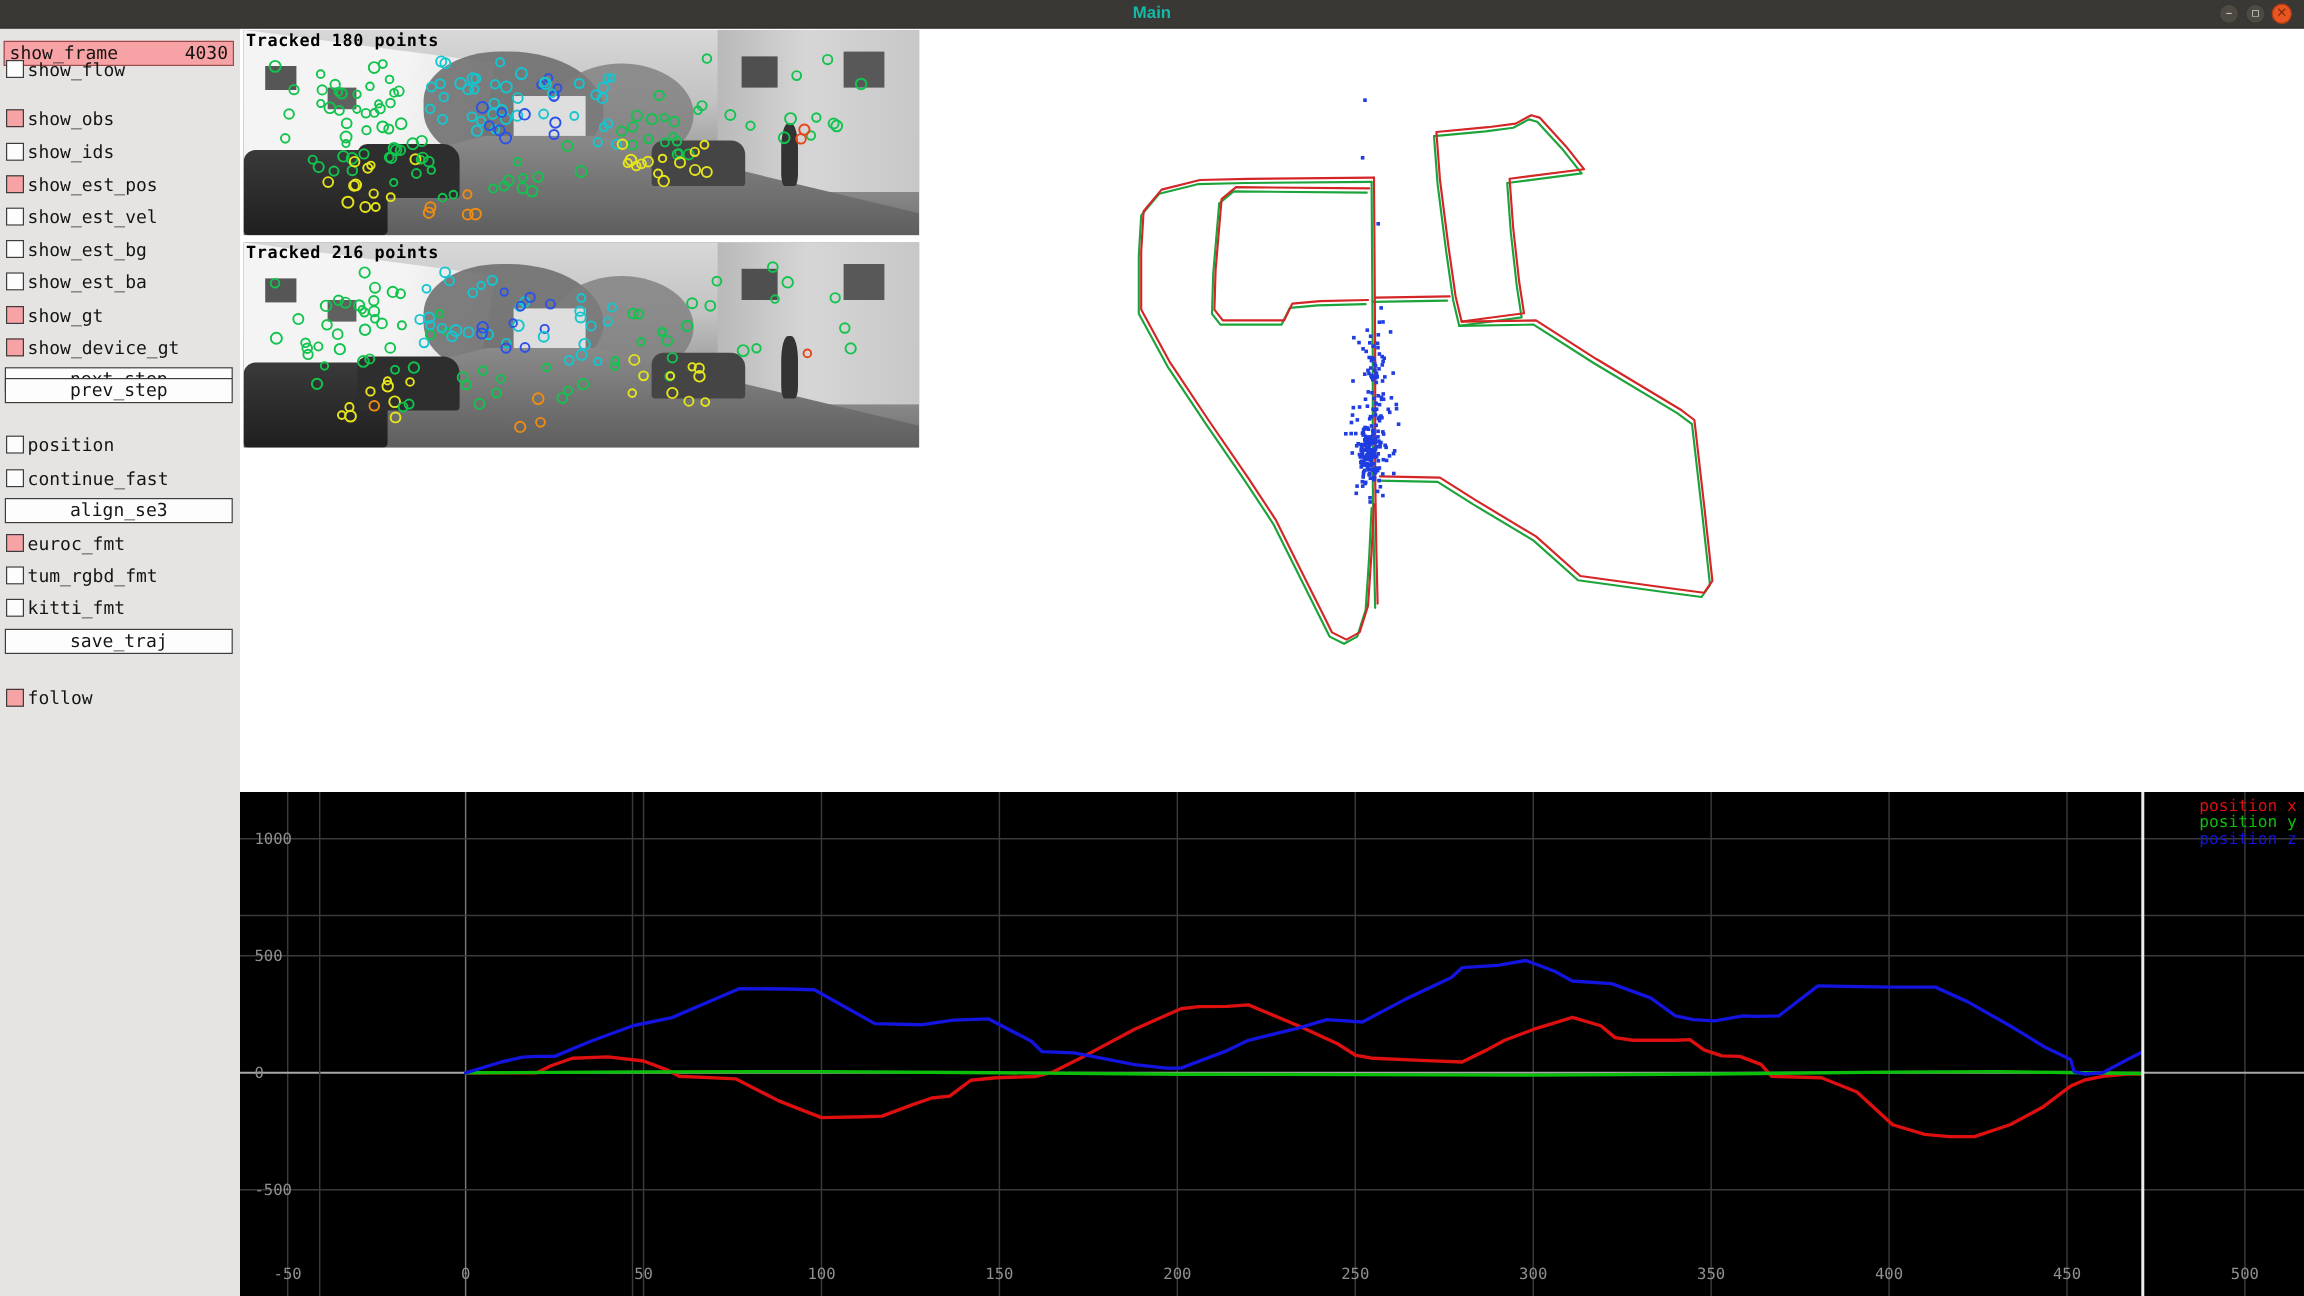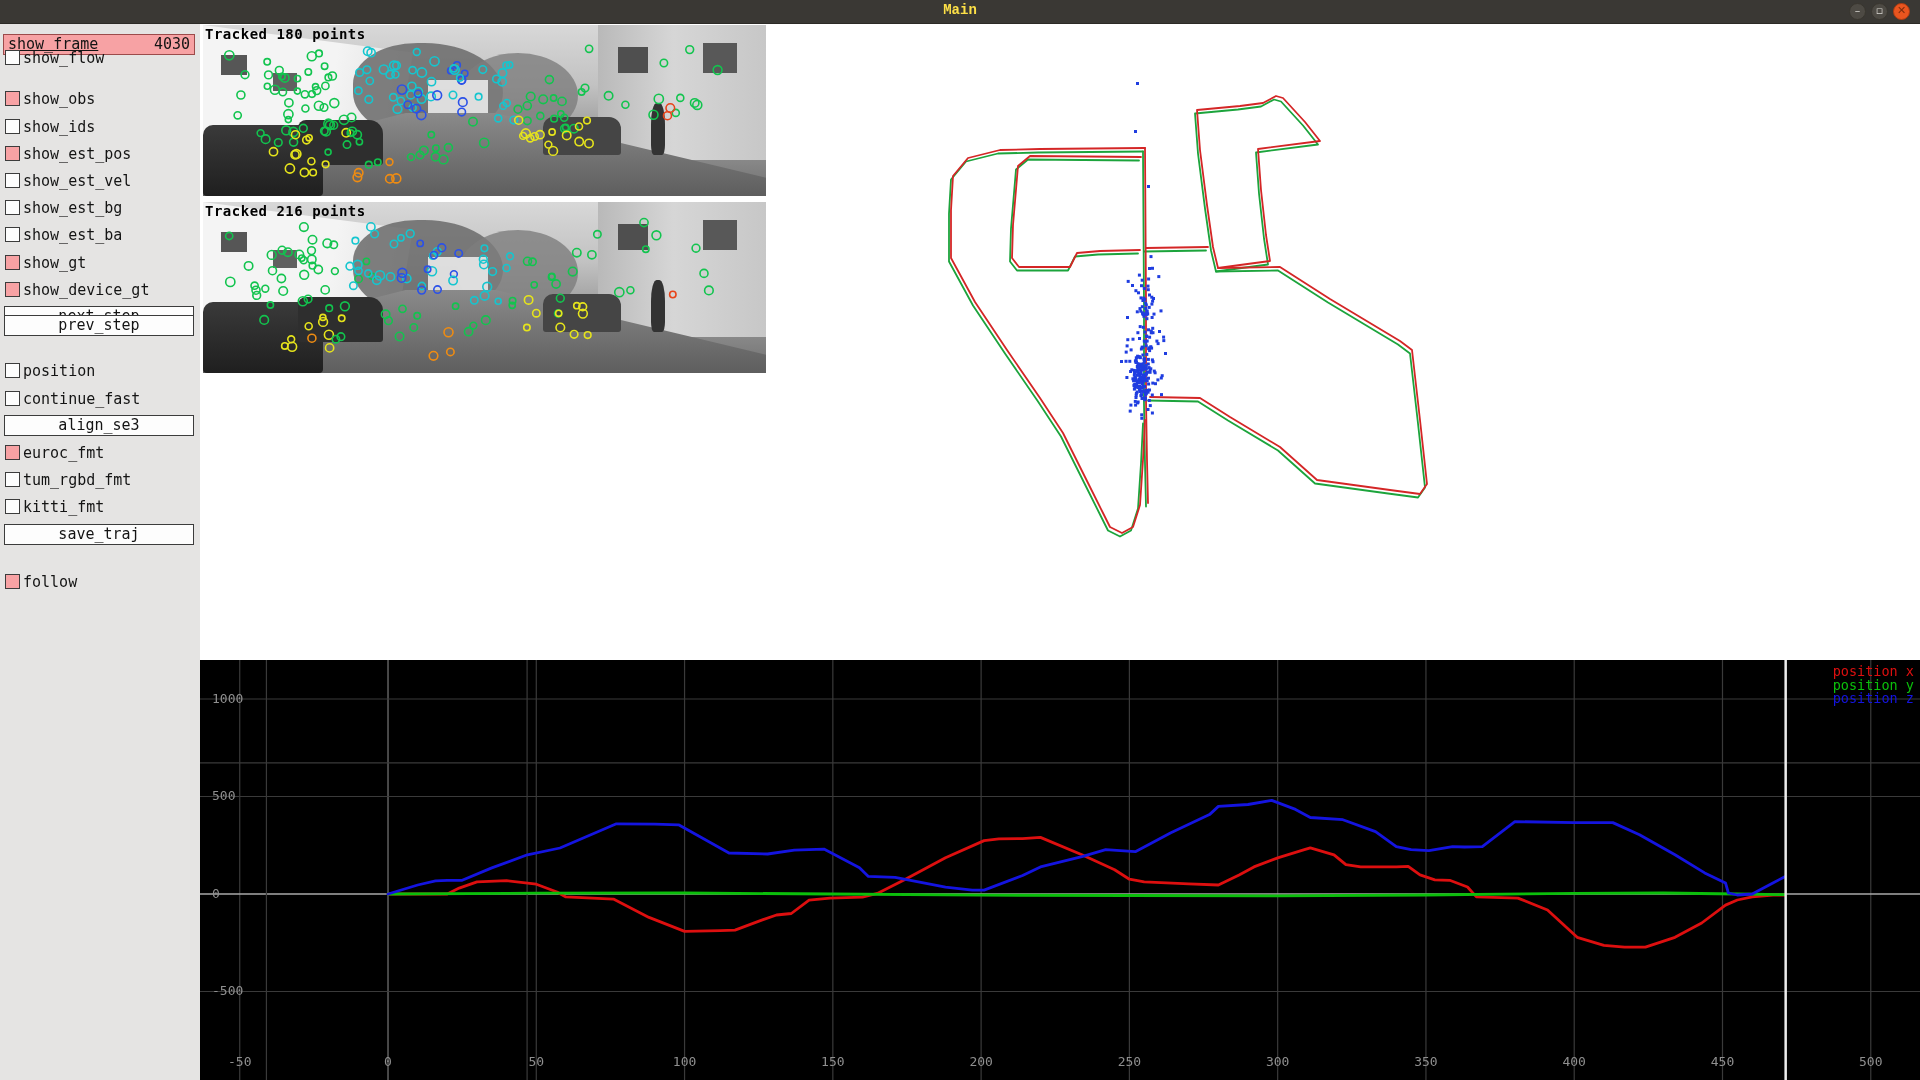--- a/index.html
+++ b/index.html
@@ -2,34 +2,34 @@
 <html><head>
 <meta charset="utf-8">
 <style>
   html,body{margin:0;padding:0;width:1920px;height:1080px;overflow:hidden;background:#fff;
             font-family:"DejaVu Sans Mono",monospace;}
   #app{position:relative;width:1920px;height:1080px;}
 
   
   .titlebar{position:absolute;left:0;top:0;width:1920px;height:24px;background:#3a3834;
             border-bottom:1px solid #2c2a26;box-sizing:border-box;}
-  .titlebar .title{position:absolute;left:0;right:0;top:2px;text-align:center;color:#fde047;
-            font-family:Liberation Mono, monospace;font-weight:bold;font-size:14px;}
+  .titlebar .title{position:absolute;left:0;right:0;top:2px;text-align:center;color:#14b8a6;
+            font-family:Liberation Sans, sans-serif;font-weight:bold;font-size:14px;}
   .win-controls{position:absolute;right:10px;top:3px;display:flex;gap:5px;}
   .win-btn{width:17px;height:17px;border-radius:50%;background:#4d4a44;border:1px solid #39362f;
            box-sizing:border-box;color:#d8d6d1;font-size:11px;line-height:14px;text-align:center;
            font-family:"DejaVu Sans",sans-serif;cursor:default;}
   .win-btn.close{background:#e9551f;border-color:#b03c12;color:#7e2c0d;font-weight:bold;}
 
   
   .sidebar{position:absolute;left:0;top:24px;width:200px;height:1056px;background:#e5e4e3;}
   .srow{position:absolute;left:0;width:200px;height:24px;}
   .slider{position:absolute;left:3px;right:5px;top:0;height:21px;background:#f7a2a4;
           border:1px solid #9c4b4b;box-sizing:border-box;color:#141414;font-size:15px;line-height:19px;}
-  .slider .lab{position:absolute;left:4px;text-decoration:underline;}
+  .slider .lab{position:absolute;left:4px;}
   .slider .val{position:absolute;right:4px;}
   .chk{position:absolute;left:5px;top:3px;width:15px;height:15px;background:#fdfdfd;
        border:1.5px solid #3c3c3c;box-sizing:border-box;}
   .chk.on{background:#f7a2a4;}
   .clab{position:absolute;left:23px;top:1px;font-size:15px;color:#141414;line-height:21px;}
   .pbtn{position:absolute;left:4px;right:6px;top:0;height:21px;background:#fdfdfd;
         border:1px solid #3c3c3c;box-sizing:border-box;text-align:center;font-size:15px;
         line-height:19px;color:#141414;cursor:default;}
 
   

